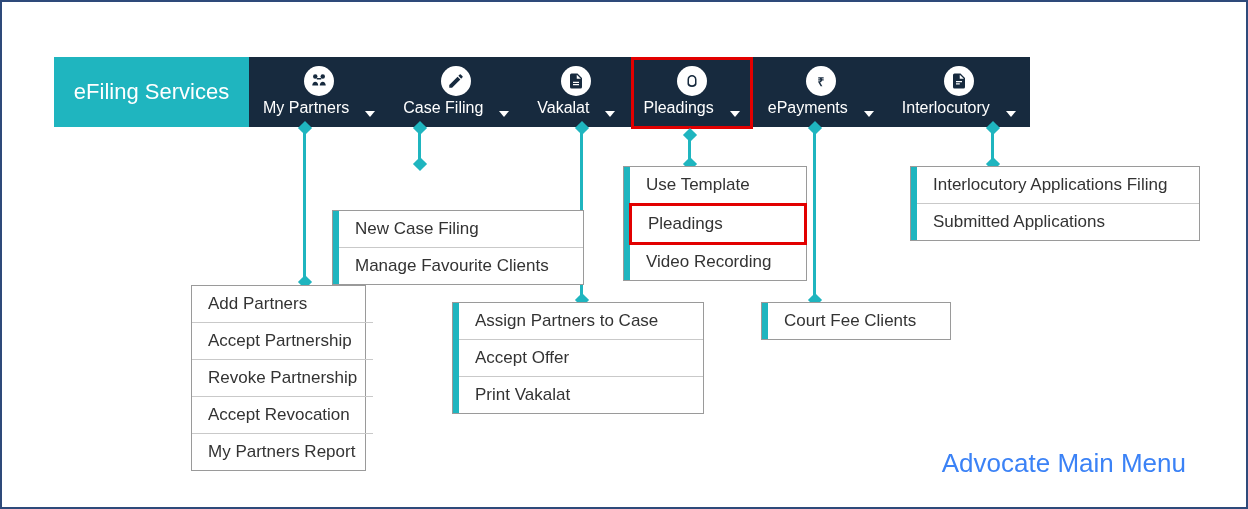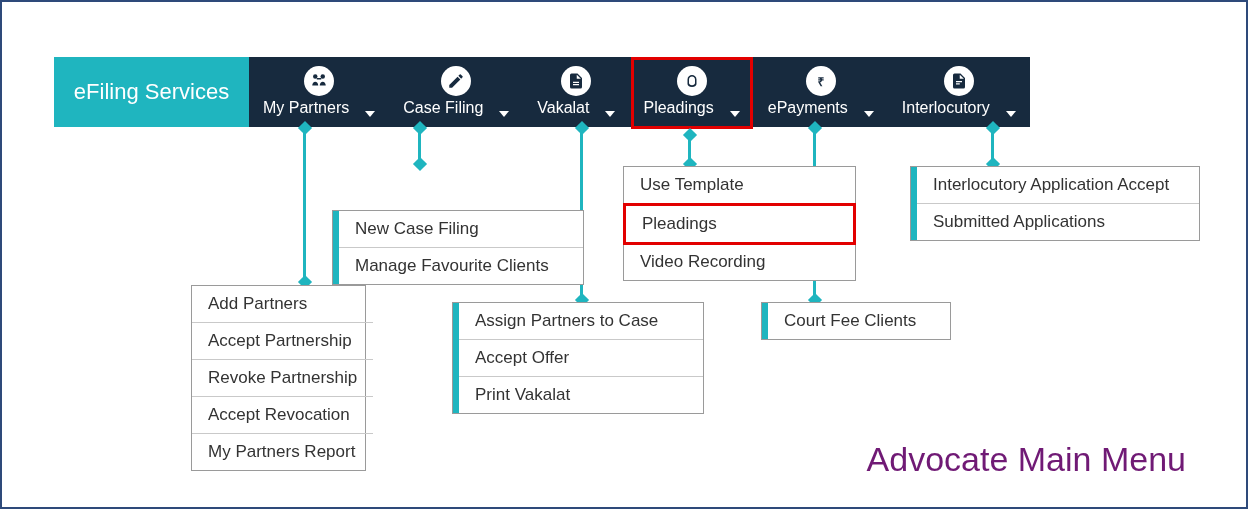--- a/index.html
+++ b/index.html
@@ -50,21 +50,21 @@
   .menu-card ul { list-style: none; flex: 1; }
   .menu-card li {
     padding: 8px 16px; font-size: 17px; color: #333;
     border-bottom: 1px solid #c9c9c9; white-space: nowrap;
   }
   .menu-card li:last-child { border-bottom: none; }
   .menu-card li.highlight { border: 3px solid #e20000; margin: -1px; position: relative; z-index: 2; }
 
   .caption {
     position: absolute; right: 60px; bottom: 28px;
-    color: #701a75; font-size: 34px; font-family: "Segoe UI", Arial, sans-serif;
+    color: #3b82f6; font-size: 26px; font-family: "Segoe UI", Arial, sans-serif;
   }
 </style>
 </head>
 <body>
 
 <div class="frame">
 
   <div class="navbar">
     <div class="brand">eFiling Services</div>
     <div class="nav-area">
@@ -197,39 +197,39 @@
 
   <div class="menu-card" style="left:450px; top:300px; width:252px;">
     <div class="accent"></div>
     <ul>
       <li>Assign Partners to Case</li>
       <li>Accept Offer</li>
       <li>Print Vakalat</li>
     </ul>
   </div>
 
-  <div class="menu-card" style="left:621px; top:164px; width:233px;flex-direction:column;">
+  <div class="menu-card" style="left:621px; top:164px; width:184px;">
     <div class="accent"></div>
     <ul>
       <li>Use Template</li>
       <li class="highlight">Pleadings</li>
       <li>Video Recording</li>
     </ul>
   </div>
 
   <div class="menu-card" style="left:759px; top:300px; width:190px;">
     <div class="accent"></div>
     <ul>
       <li>Court Fee Clients</li>
     </ul>
   </div>
 
   <div class="menu-card" style="left:908px; top:164px; width:290px;">
     <div class="accent"></div>
     <ul>
-      <li>Interlocutory Application Accept</li>
+      <li>Interlocutory Applications Filing</li>
       <li>Submitted Applications</li>
     </ul>
   </div>
 
   <div class="caption">Advocate Main Menu</div>
 
 </div>
 
 </body></html>

